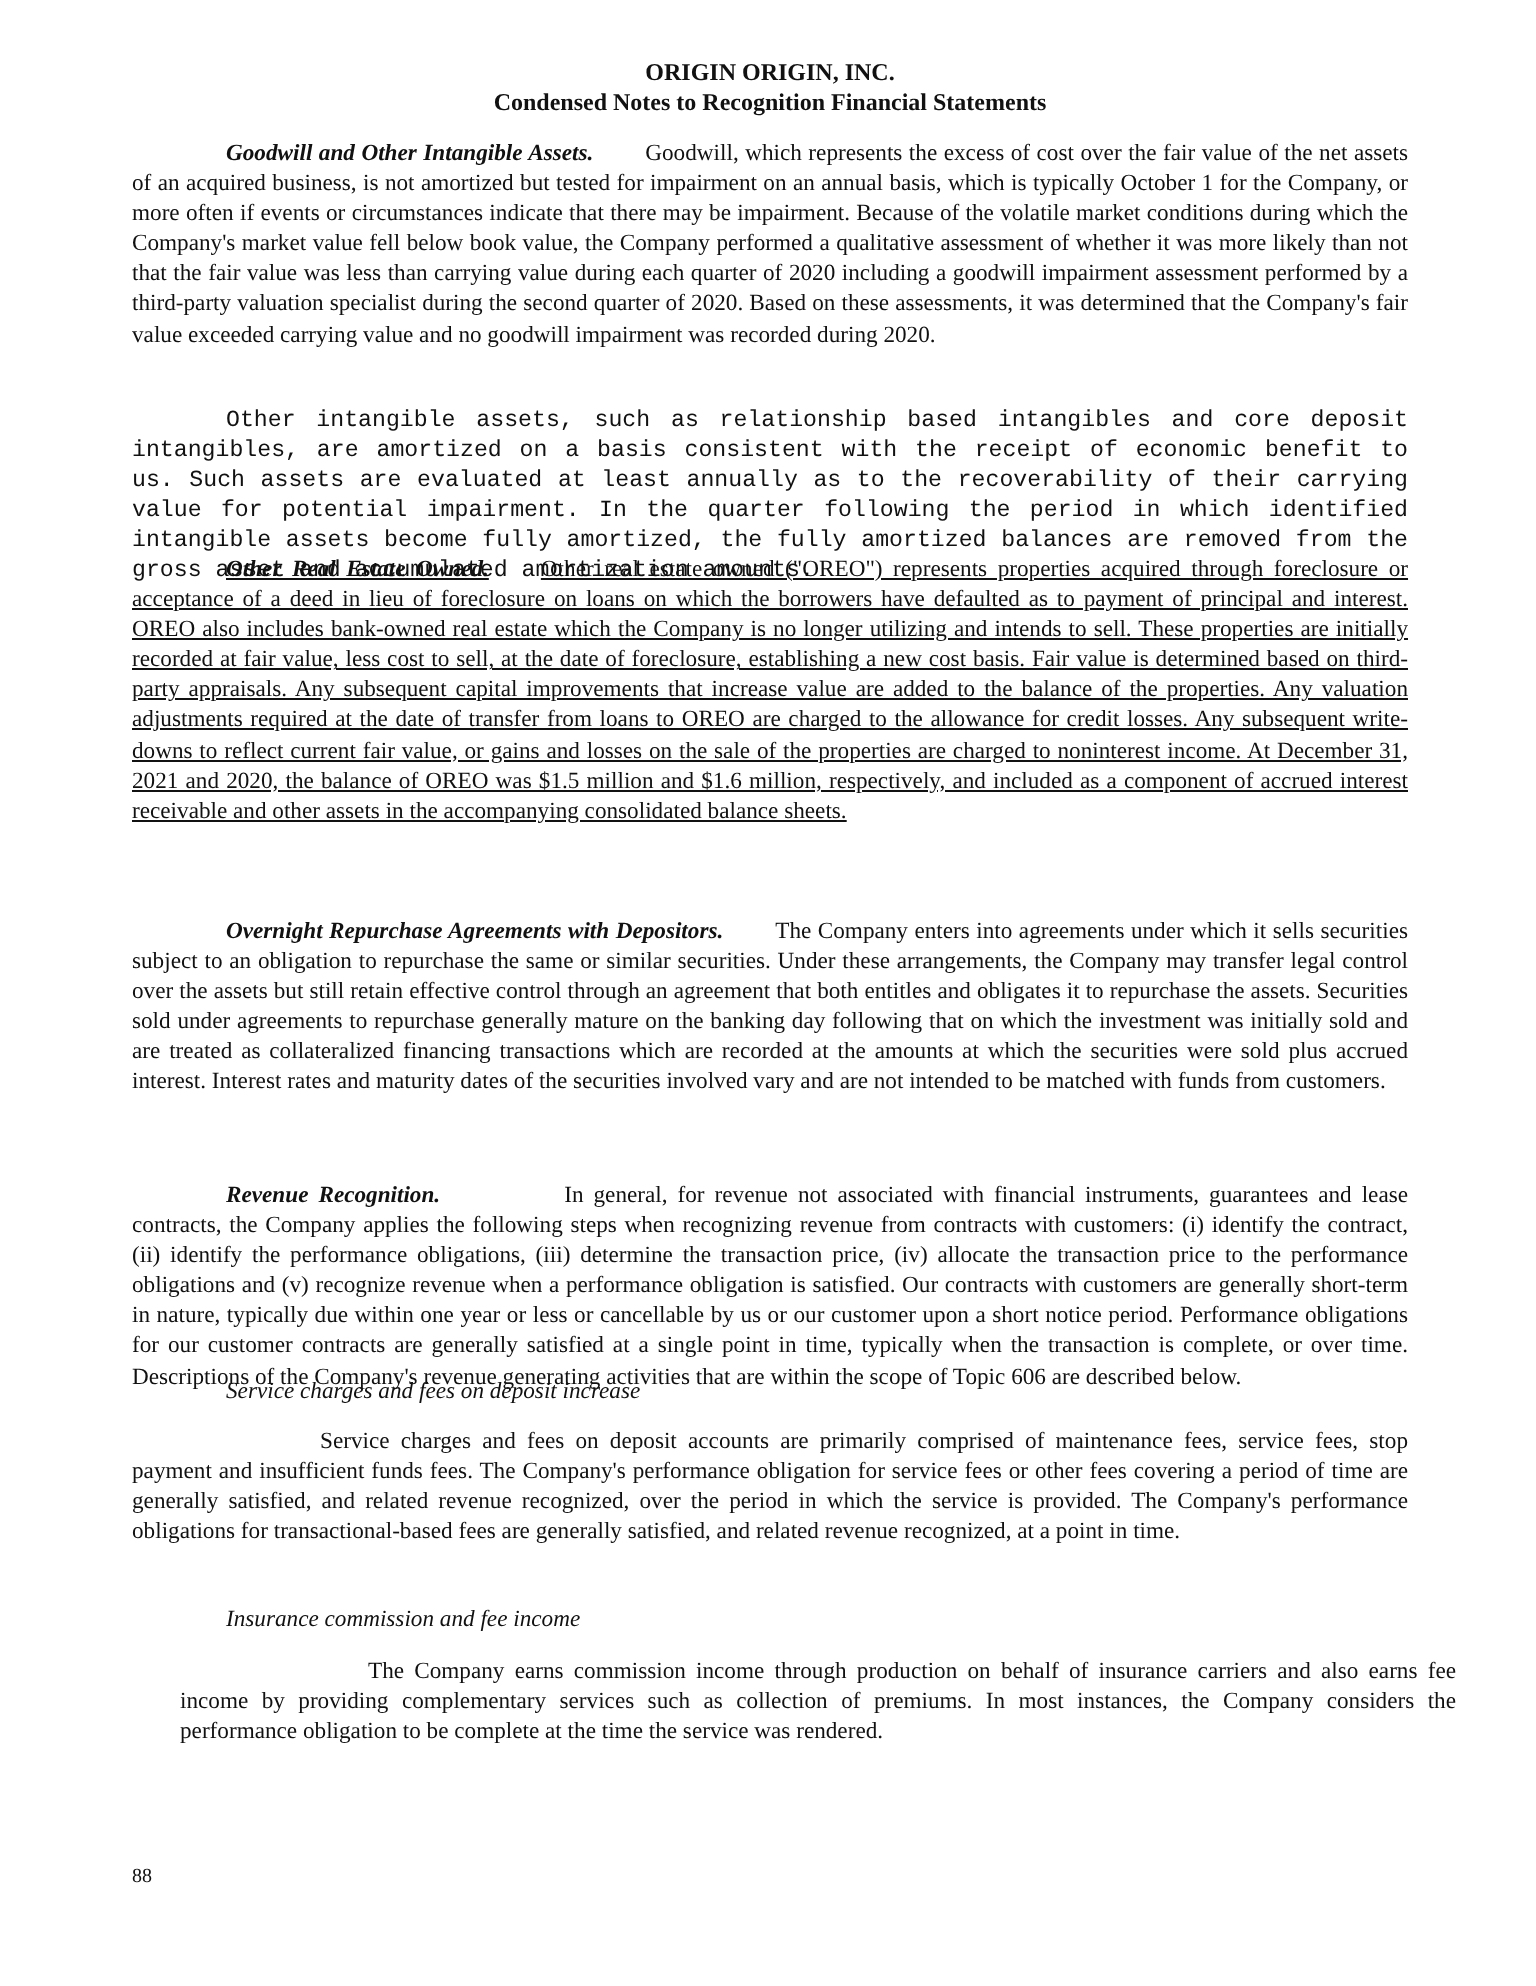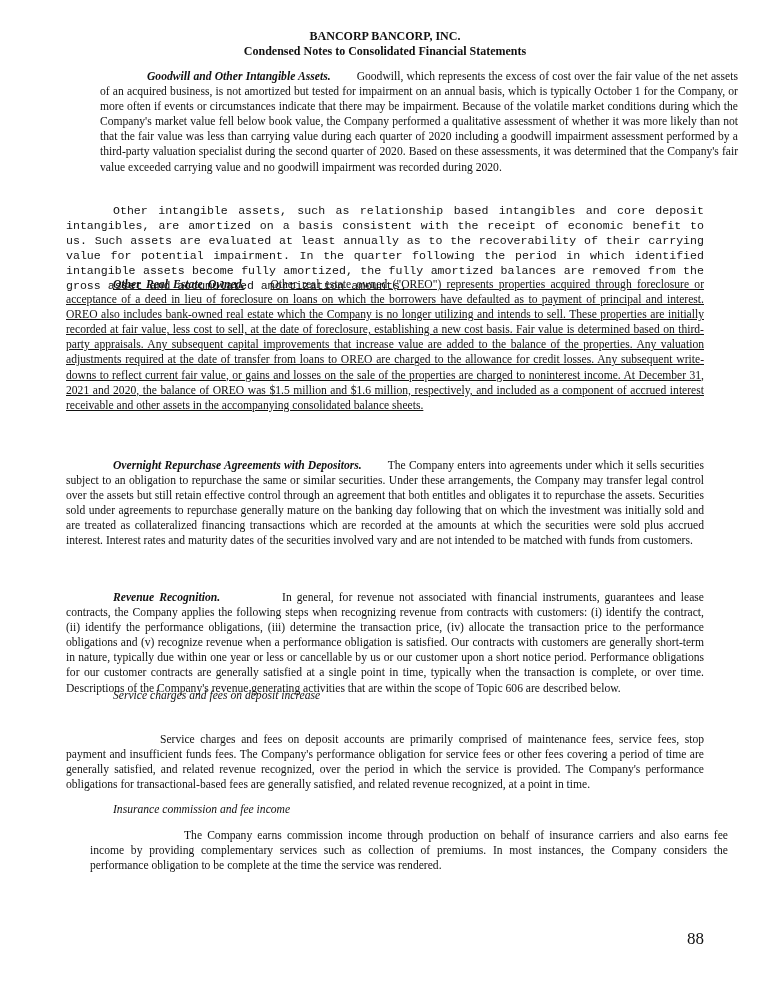--- a/index.html
+++ b/index.html
@@ -12,30 +12,30 @@
   .hdr { text-align: center; font-weight: bold; font-size: 12px; line-height: 15px; }
   .hdr1 { position: absolute; top: 29px; left: 0; width: 638px; }
   .hdr2 { position: absolute; top: 44px; left: 0; width: 638px; }
   .blk { position: absolute; left: 0; width: 638px; text-align: justify; text-align-last: left; }
   .ind { display: inline-block; width: 47px; }
   .ind2 { display: inline-block; width: 94px; }
   .head { font-weight: bold; font-style: italic; }
   .gap1 { display: inline-block; width: 26px; }
   .gap2 { display: inline-block; width: 62px; }
   .sub { font-style: italic; }
-  .pnum { position: absolute; top: 931px; left: 0; width: 638px; text-align: right; font-size: 17px; }
+  .pnum { position: absolute; top: 931px; left: 0; width: 638px; text-align: left; font-size: 10px; }
 </style>
 </head>
 <body>
 
 <div class="page">
-  <div class="hdr hdr1">BANCORP BANCORP, INC.</div>
-  <div class="hdr hdr2">Condensed Notes to Consolidated Financial Statements</div>
+  <div class="hdr hdr1">ORIGIN ORIGIN, INC.</div>
+  <div class="hdr hdr2">Condensed Notes to Recognition Financial Statements</div>
 
-  <div class="blk" style="top:69px;margin-left:34px;">
+  <div class="blk" style="top:69px;">
     <span class="ind"></span><span class="head">Goodwill and Other Intangible Assets.</span><span class="gap1"></span><span>Goodwill, which represents the excess of cost over the fair value of the net assets of an acquired business, is not amortized but tested for impairment on an annual basis, which is typically October 1 for the Company, or more often if events or circumstances indicate that there may be impairment. Because of the volatile market conditions during which the Company's market value fell below book value, the Company performed a qualitative assessment of whether it was more likely than not that the fair value was less than carrying value during each quarter of 2020 including a goodwill impairment assessment performed by a third-party valuation specialist during the second quarter of 2020. Based on these assessments, it was determined that the Company's fair value exceeded carrying value and no goodwill impairment was recorded during 2020.</span>
   </div>
 
   <div class="blk" style="top:203px;font-family:Liberation Mono, monospace;">
     <span class="ind"></span><span>Other intangible assets, such as relationship based intangibles and core deposit intangibles, are amortized on a basis consistent with the receipt of economic benefit to us. Such assets are evaluated at least annually as to the recoverability of their carrying value for potential impairment. In the quarter following the period in which identified intangible assets become fully amortized, the fully amortized balances are removed from the gross asset and accumulated amortization amounts.</span>
   </div>
 
   <div class="blk" style="top:277px;text-decoration:underline;">
     <span class="ind"></span><span class="head">Other Real Estate Owned.</span><span class="gap1"></span><span>Other real estate owned ("OREO") represents properties acquired through foreclosure or acceptance of a deed in lieu of foreclosure on loans on which the borrowers have defaulted as to payment of principal and interest. OREO also includes bank-owned real estate which the Company is no longer utilizing and intends to sell. These properties are initially recorded at fair value, less cost to sell, at the date of foreclosure, establishing a new cost basis. Fair value is determined based on third-party appraisals. Any subsequent capital improvements that increase value are added to the balance of the properties. Any valuation adjustments required at the date of transfer from loans to OREO are charged to the allowance for credit losses. Any subsequent write-downs to reflect current fair value, or gains and losses on the sale of the properties are charged to noninterest income. At December 31, 2021 and 2020, the balance of OREO was $1.5 million and $1.6 million, respectively, and included as a component of accrued interest receivable and other assets in the accompanying consolidated balance sheets.</span>
   </div>
@@ -45,21 +45,21 @@
   </div>
 
   <div class="blk" style="top:590px;">
     <span class="ind"></span><span class="head">Revenue Recognition.</span><span class="gap2"></span><span>In general, for revenue not associated with financial instruments, guarantees and lease contracts, the Company applies the following steps when recognizing revenue from contracts with customers: (i) identify the contract, (ii) identify the performance obligations, (iii) determine the transaction price, (iv) allocate the transaction price to the performance obligations and (v) recognize revenue when a performance obligation is satisfied. Our contracts with customers are generally short-term in nature, typically due within one year or less or cancellable by us or our customer upon a short notice period. Performance obligations for our customer contracts are generally satisfied at a single point in time, typically when the transaction is complete, or over time. Descriptions of the Company's revenue generating activities that are within the scope of Topic 606 are described below.</span>
   </div>
 
   <div class="blk sub" style="top:688px;">
     <span class="ind"></span><span>Service charges and fees on deposit increase</span>
   </div>
 
-  <div class="blk" style="top:732px;">
+  <div class="blk" style="top:713px;">
     <span class="ind2"></span><span>Service charges and fees on deposit accounts are primarily comprised of maintenance fees, service fees, stop payment and insufficient funds fees. The Company's performance obligation for service fees or other fees covering a period of time are generally satisfied, and related revenue recognized, over the period in which the service is provided. The Company's performance obligations for transactional-based fees are generally satisfied, and related revenue recognized, at a point in time.</span>
   </div>
 
   <div class="blk sub" style="top:802px;font-style:italic;">
     <span class="ind"></span><span>Insurance commission and fee income</span>
   </div>
 
   <div class="blk" style="top:828px;margin-left:24px;">
     <span class="ind2"></span><span>The Company earns commission income through production on behalf of insurance carriers and also earns fee income by providing complementary services such as collection of premiums. In most instances, the Company considers the performance obligation to be complete at the time the service was rendered.</span>
   </div>

